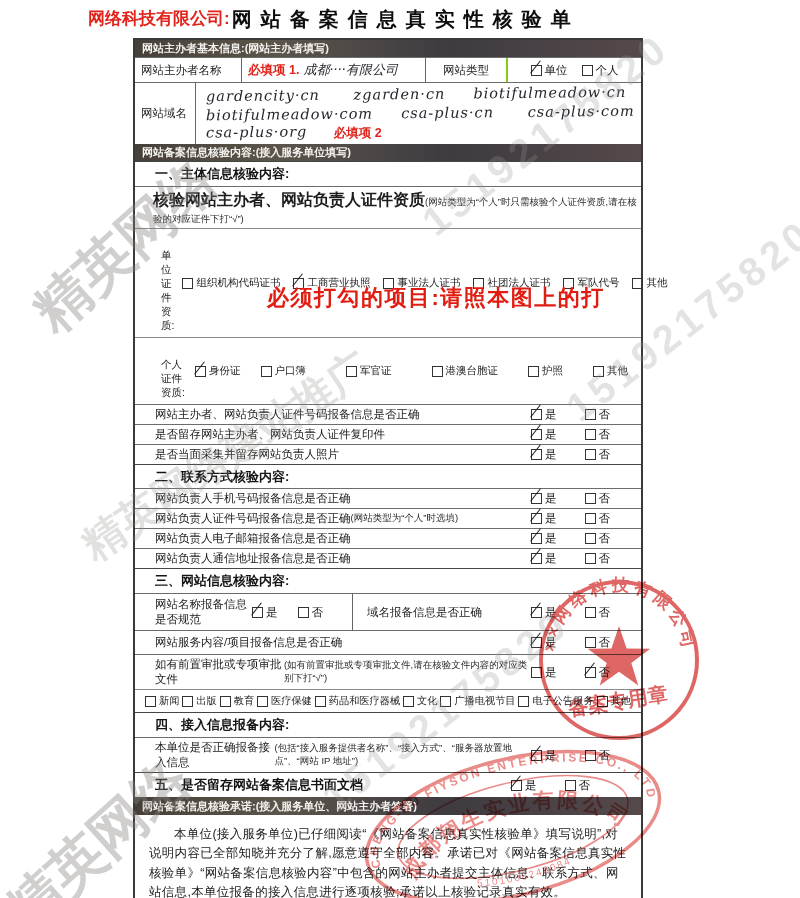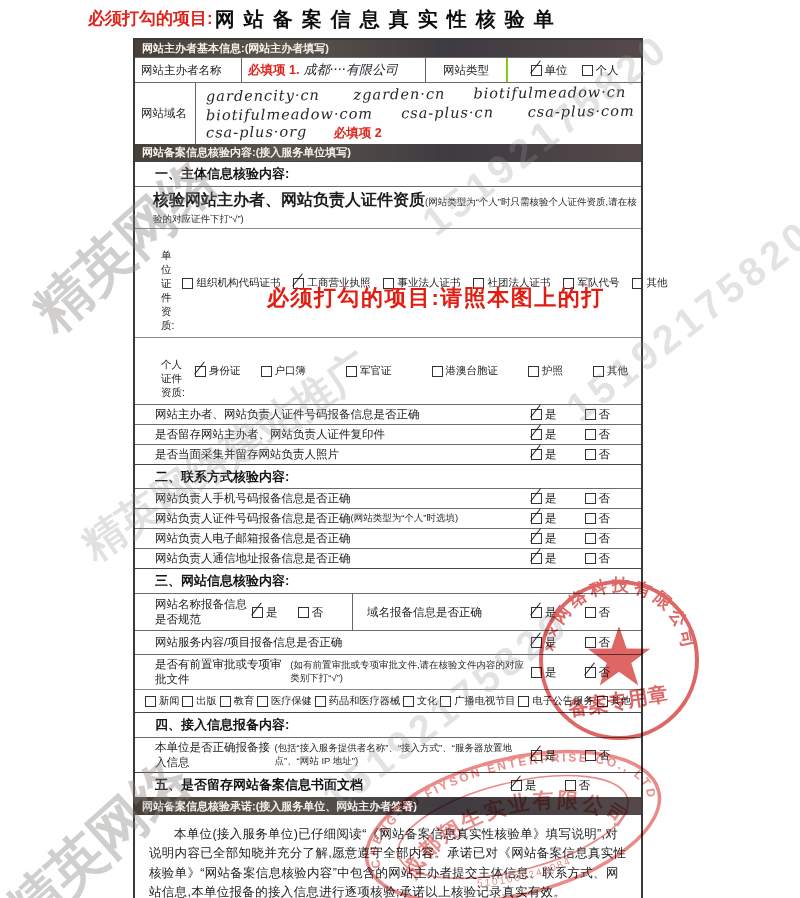--- a/index.html
+++ b/index.html
@@ -63,21 +63,21 @@
 <div class="page">
 
   <div class="wm wm-brand" style="left:14px;top:208px;">精英网络</div>
   <div class="wm wm-brand2" style="left:58px;top:428px;">精英网络建站推广</div>
   <div class="wm wm-brand" style="left:-14px;top:808px;">精英网络</div>
   <div class="wm wm-phone" style="left:396px;top:112px;">15192175820</div>
   <div class="wm wm-phone" style="left:540px;top:298px;">15192175820</div>
   <div class="wm wm-phone" style="left:296px;top:688px;">15192175820</div>
 
   <div class="doc-title">
-    <span class="ex">必须打勾的项目:</span><span class="main">网站备案信息真实性核验单</span>
+    <span class="ex">网络科技有限公司:</span><span class="main">网站备案信息真实性核验单</span>
   </div>
 
   <div class="form">
 
     <div class="hbar">网站主办者基本信息:(网站主办者填写)</div>
 
     <div class="r namerow">
       <div class="c-label">网站主办者名称</div>
       <div class="c-val">
         <span class="req">必填项 1.</span>
@@ -333,21 +333,21 @@
             <span>是</span>
           </span>
         <span class="opt">
             <span class="box"></span>
             <span>否</span>
           </span>
       </span>
     </div>
 
     <div class="r qrow" style="min-height:26px;">
-      <span>是否有前置审批或专项审批文件</span>
+      <span>如有前置审批或专项审批文件</span>
         <span class="small">(如有前置审批或专项审批文件,请在核验文件内容的对应类别下打“√”)</span>
       <span class="yn">
         <span class="opt">
             <span class="box"></span>
             <span>是</span>
           </span>
         <span class="opt checked">
             <span class="box">
               <i class="tk"></i>
             </span>

